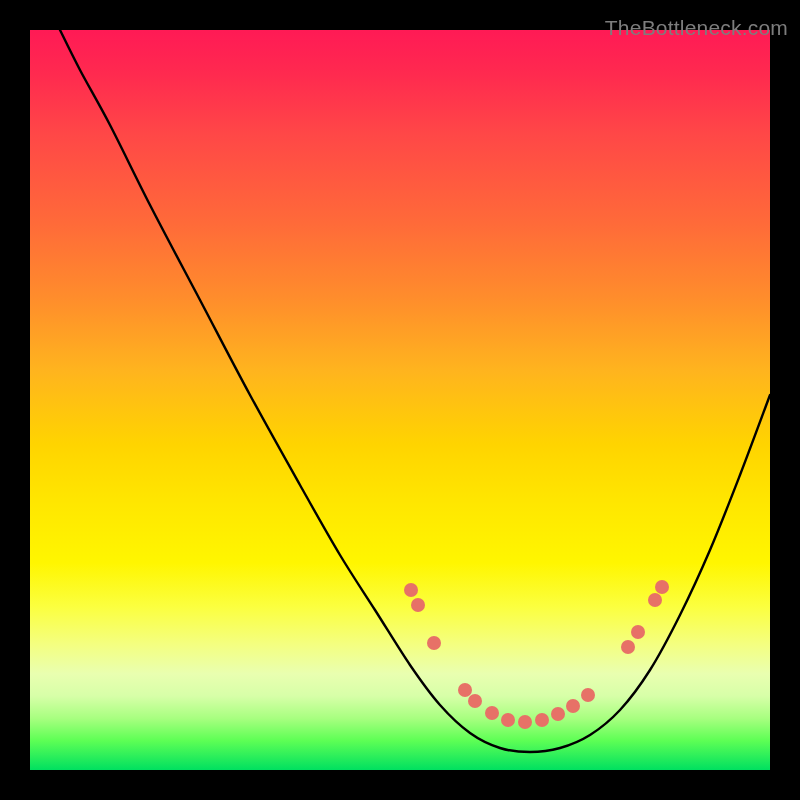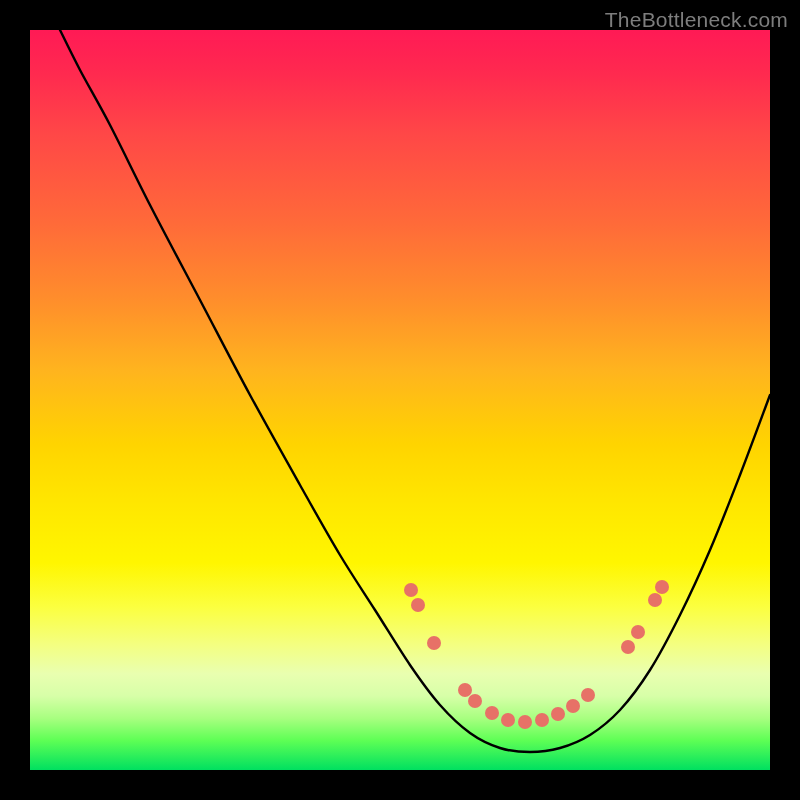--- a/index.html
+++ b/index.html
@@ -49,21 +49,21 @@
   svg.curve {
     position: absolute;
     left: 0;
     top: 0;
     width: 740px;
     height: 740px;
     overflow: visible;
   }
   .watermark {
     position: absolute;
-    top: 8px;
+    top: 16px;
     right: 12px;
     color: #7d7d7d;
     font-size: 21px;
     font-weight: 500;
     letter-spacing: 0.2px;
   }
 </style>
 </head>
 <body>
 

